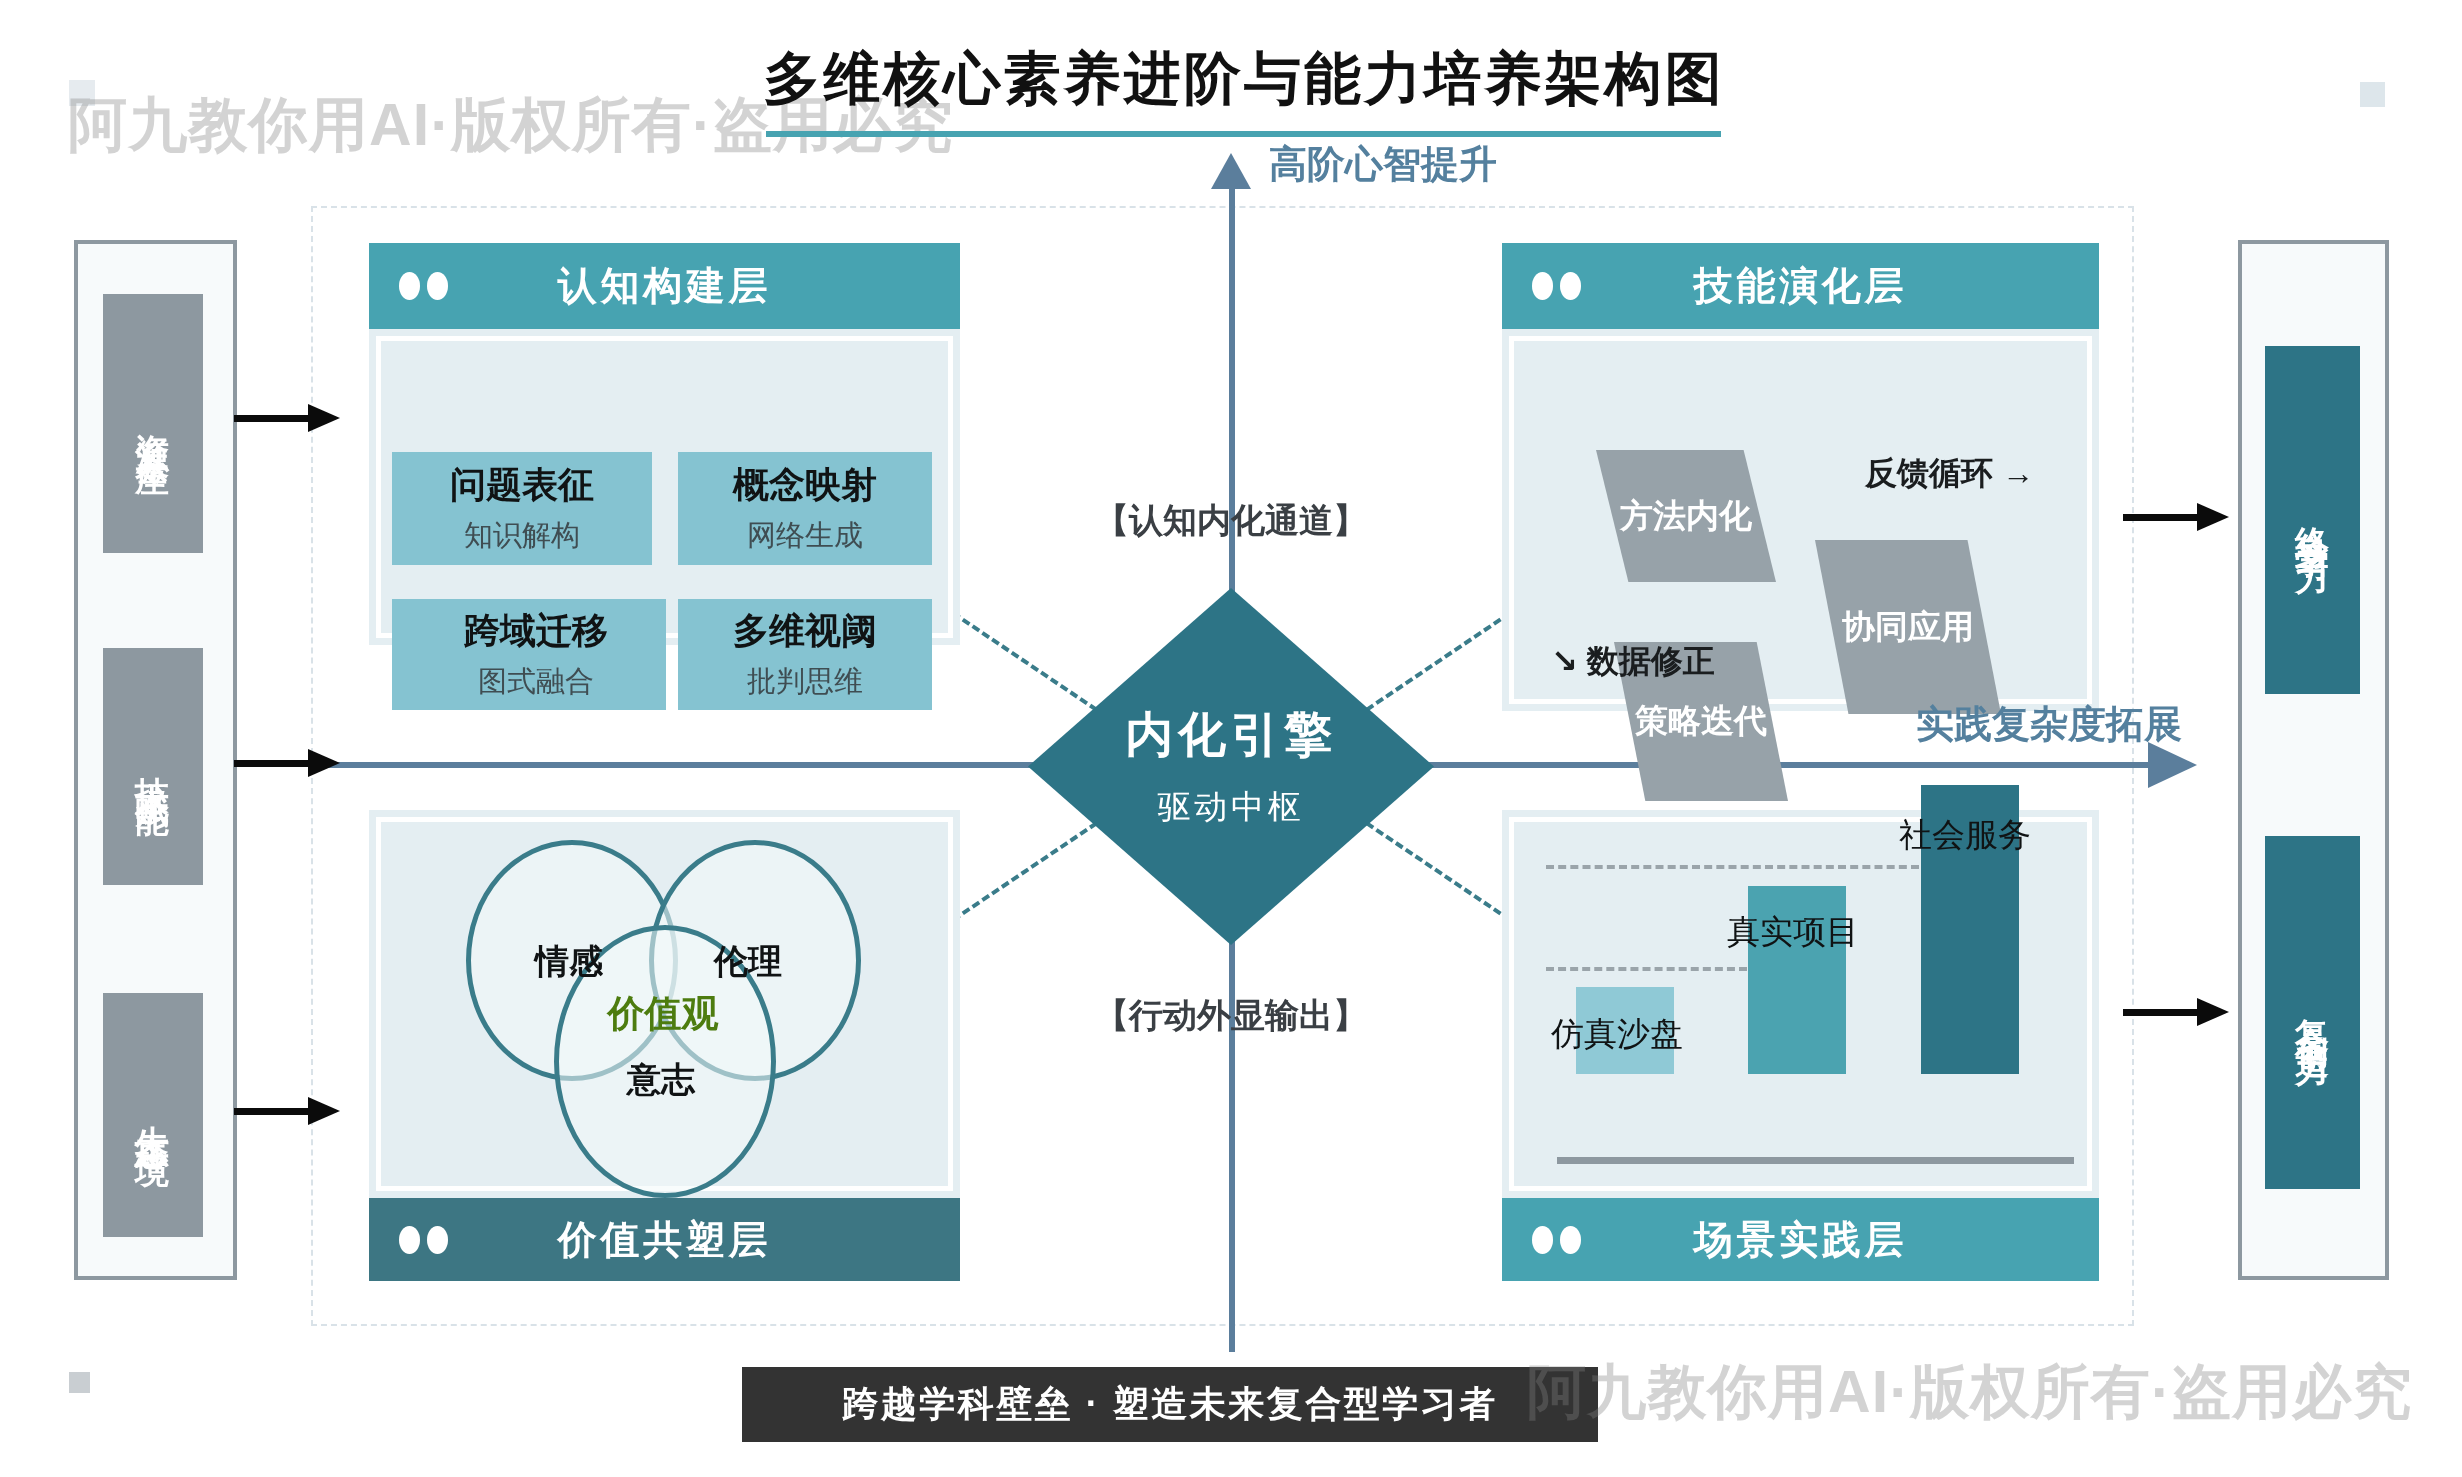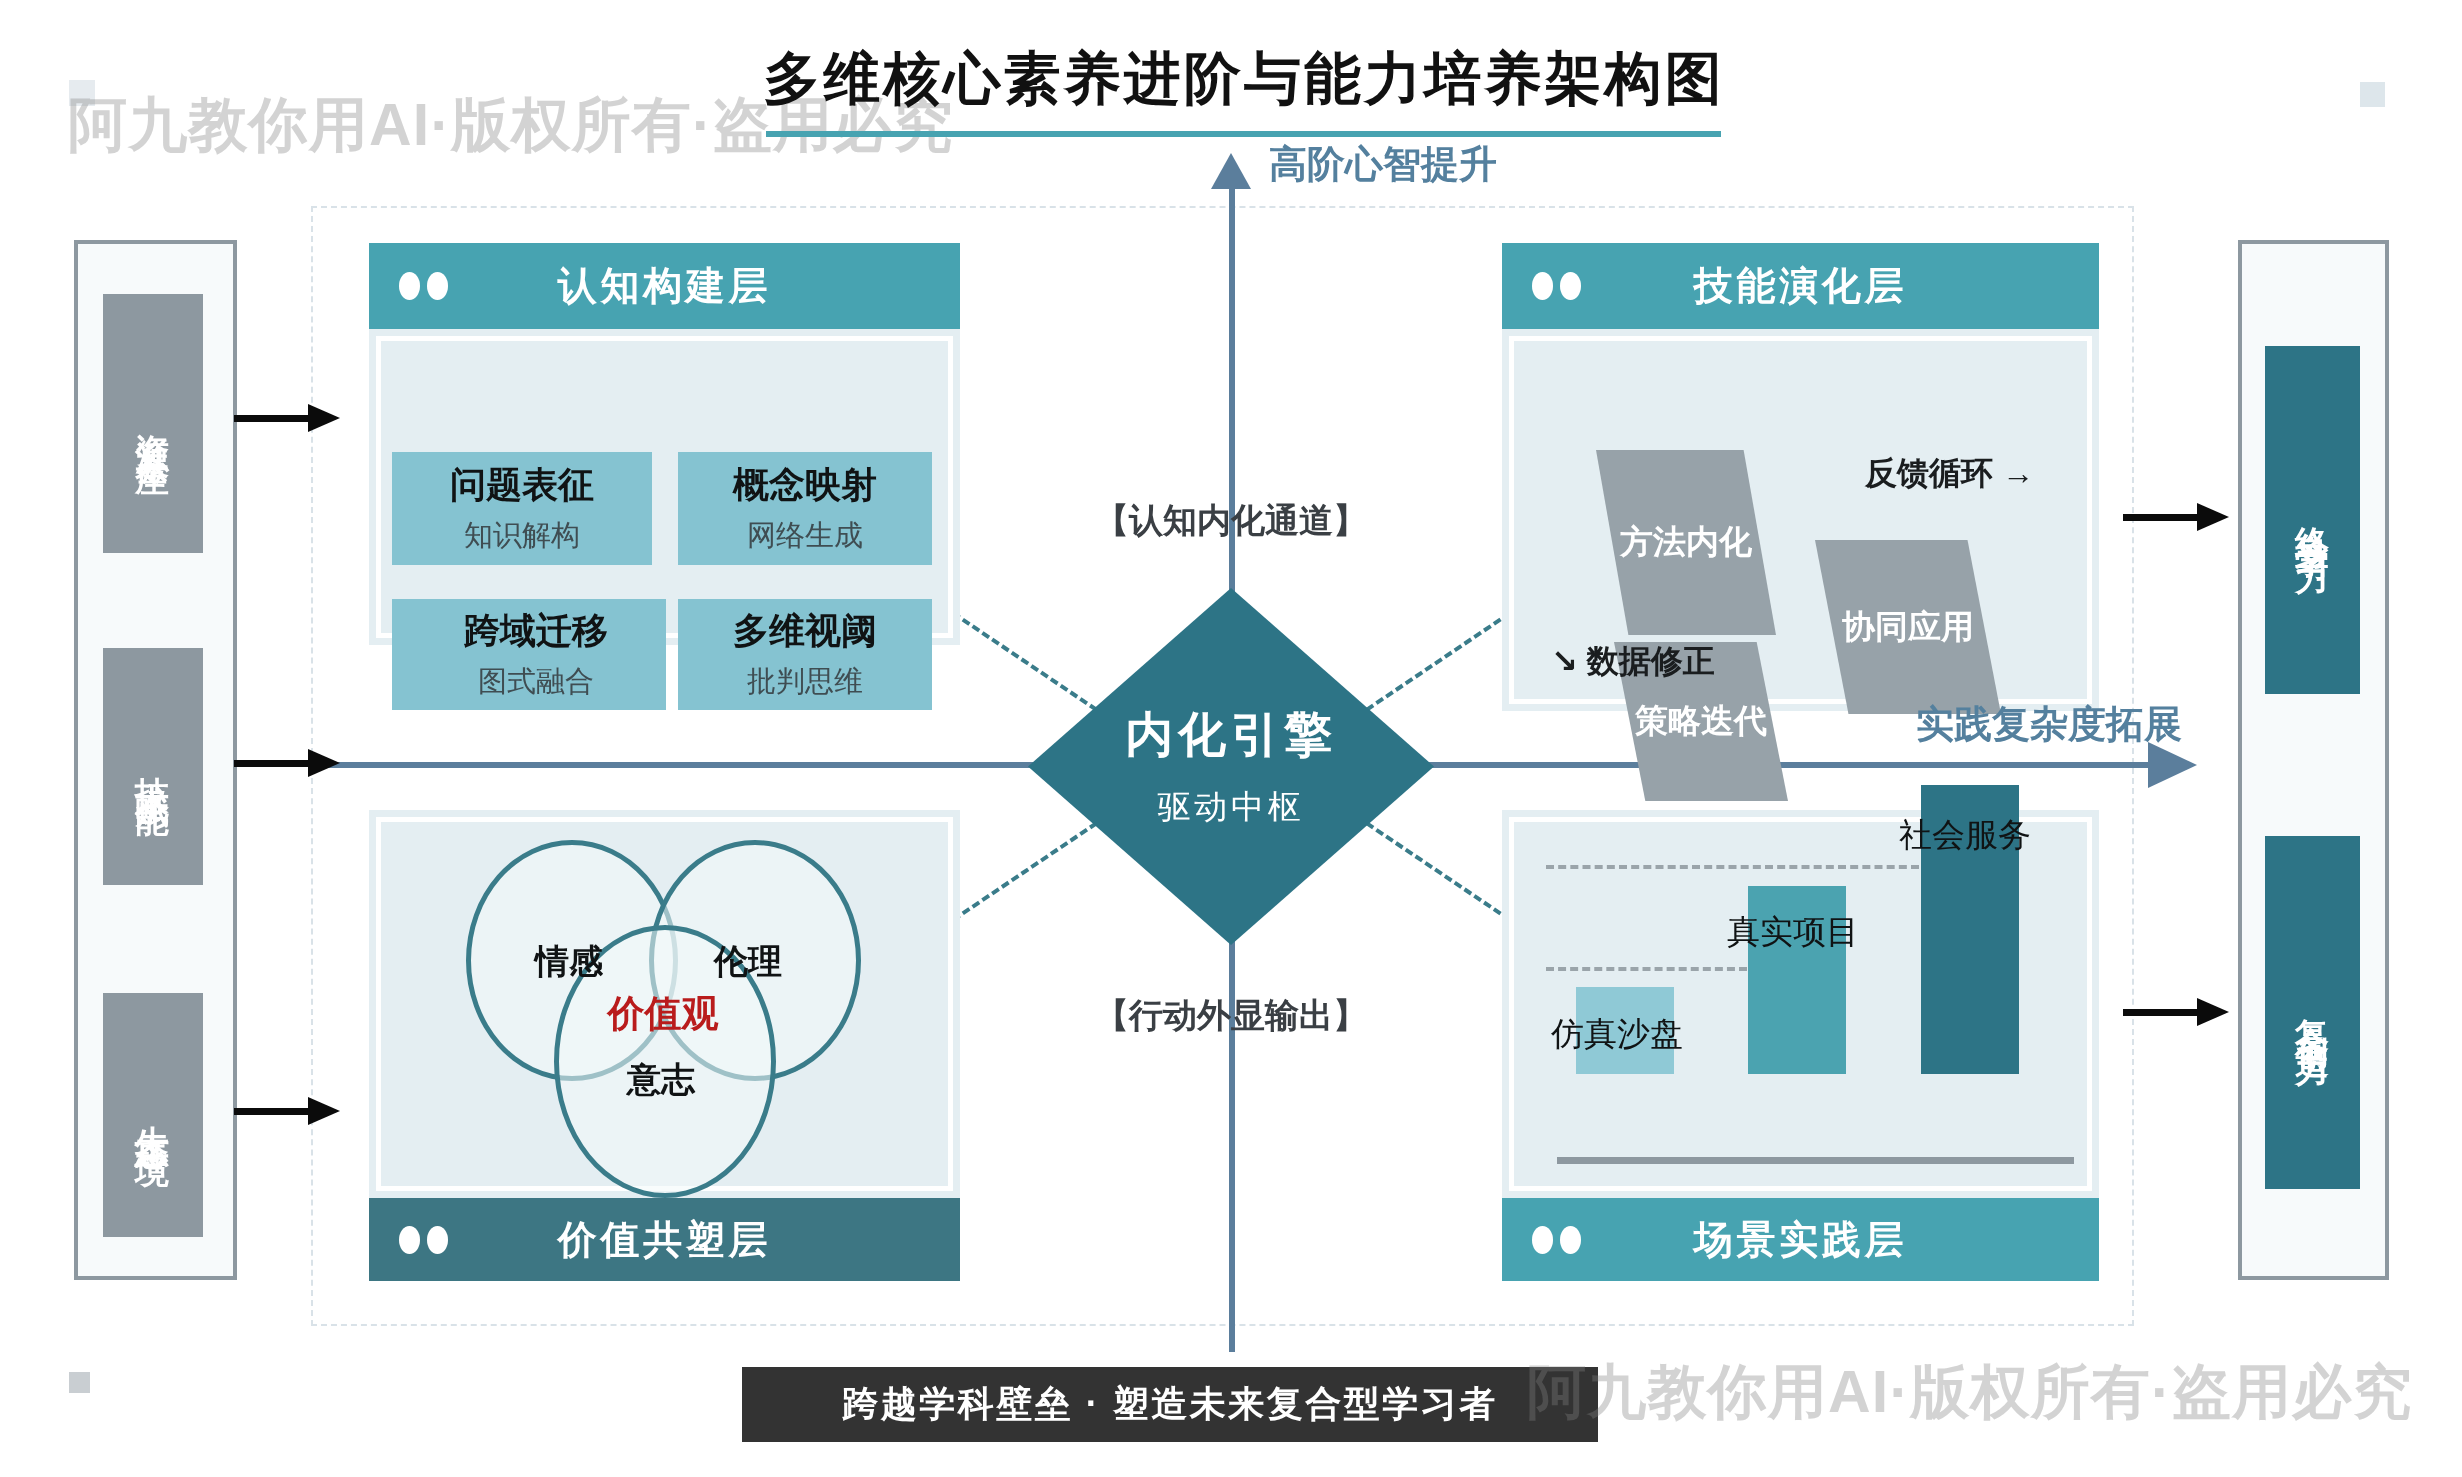--- a/index.html
+++ b/index.html
@@ -97,37 +97,37 @@
   .cog-box .bt{font-size:36px;font-weight:bold;color:#101314;}
   .cog-box .bs{font-size:29px;color:#3f4d52;}
   .cb1{left:23px;top:123px;width:260px;height:113px;}
   .cb2{left:309px;top:123px;width:254px;height:113px;}
   .cb3{left:23px;top:270px;width:260px;height:111px;padding-left:14px;}
   .cb4{left:309px;top:270px;width:254px;height:111px;}
 
   
   .chev{position:absolute;background:#97a2a9;clip-path:polygon(0 0,82% 0,100% 100%,18% 100%);display:flex;align-items:center;justify-content:center;}
   .chev span{color:#fff;font-size:33px;font-weight:bold;white-space:nowrap;}
-  .ch1{left:94px;top:121px;width:180px;height:185px;}
+  .ch1{left:94px;top:121px;width:180px;height:132px;}
   .ch2{left:313px;top:211px;width:186px;height:174px;}
   .ch3{left:112px;top:313px;width:174px;height:159px;}
   .skill-note{position:absolute;font-size:32px;font-weight:bold;color:#1a1d1f;white-space:nowrap;z-index:5;}
   .note-feedback{left:363px;top:123px;}
   .note-data{left:49px;top:311px;}
 
   
   .venn-circle{position:absolute;border:5.5px solid #3a7c8a;border-radius:50%;background:rgba(243,249,250,0.55);box-sizing:border-box;}
   .vc-l{left:97px;top:30px;width:212px;height:241px;}
   .vc-r{left:280px;top:30px;width:212px;height:241px;}
   .vc-b{left:185px;top:115px;width:222px;height:273px;}
   .venn-label{position:absolute;transform:translate(-50%,-50%);font-size:34px;font-weight:bold;color:#101314;white-space:nowrap;z-index:5;}
   .vl-left{left:200px;top:152px;}
   .vl-right{left:379px;top:152px;}
   .vl-bottom{left:292px;top:270px;}
-  .vl-center{left:294px;top:204px;color:#b91c1c;font-size:37px;}
+  .vl-center{left:294px;top:204px;color:#4d7c0f;font-size:37px;}
 
   
   .baseline{position:absolute;left:55px;top:347px;width:517px;height:6.8px;background:#8d98a0;}
   .bar{position:absolute;bottom:124px;width:98px;}
   .bar1{left:74px;background:#8fc9d6;}
   .bar2{left:246px;background:#4ba3b0;}
   .bar3{left:419px;background:#2d7486;}
   .dashline{position:absolute;border-top:4.3px dashed #9aa4aa;}
   .dl1{left:44px;top:157px;width:201px;}
   .dl2{left:44px;top:55px;width:373px;}

